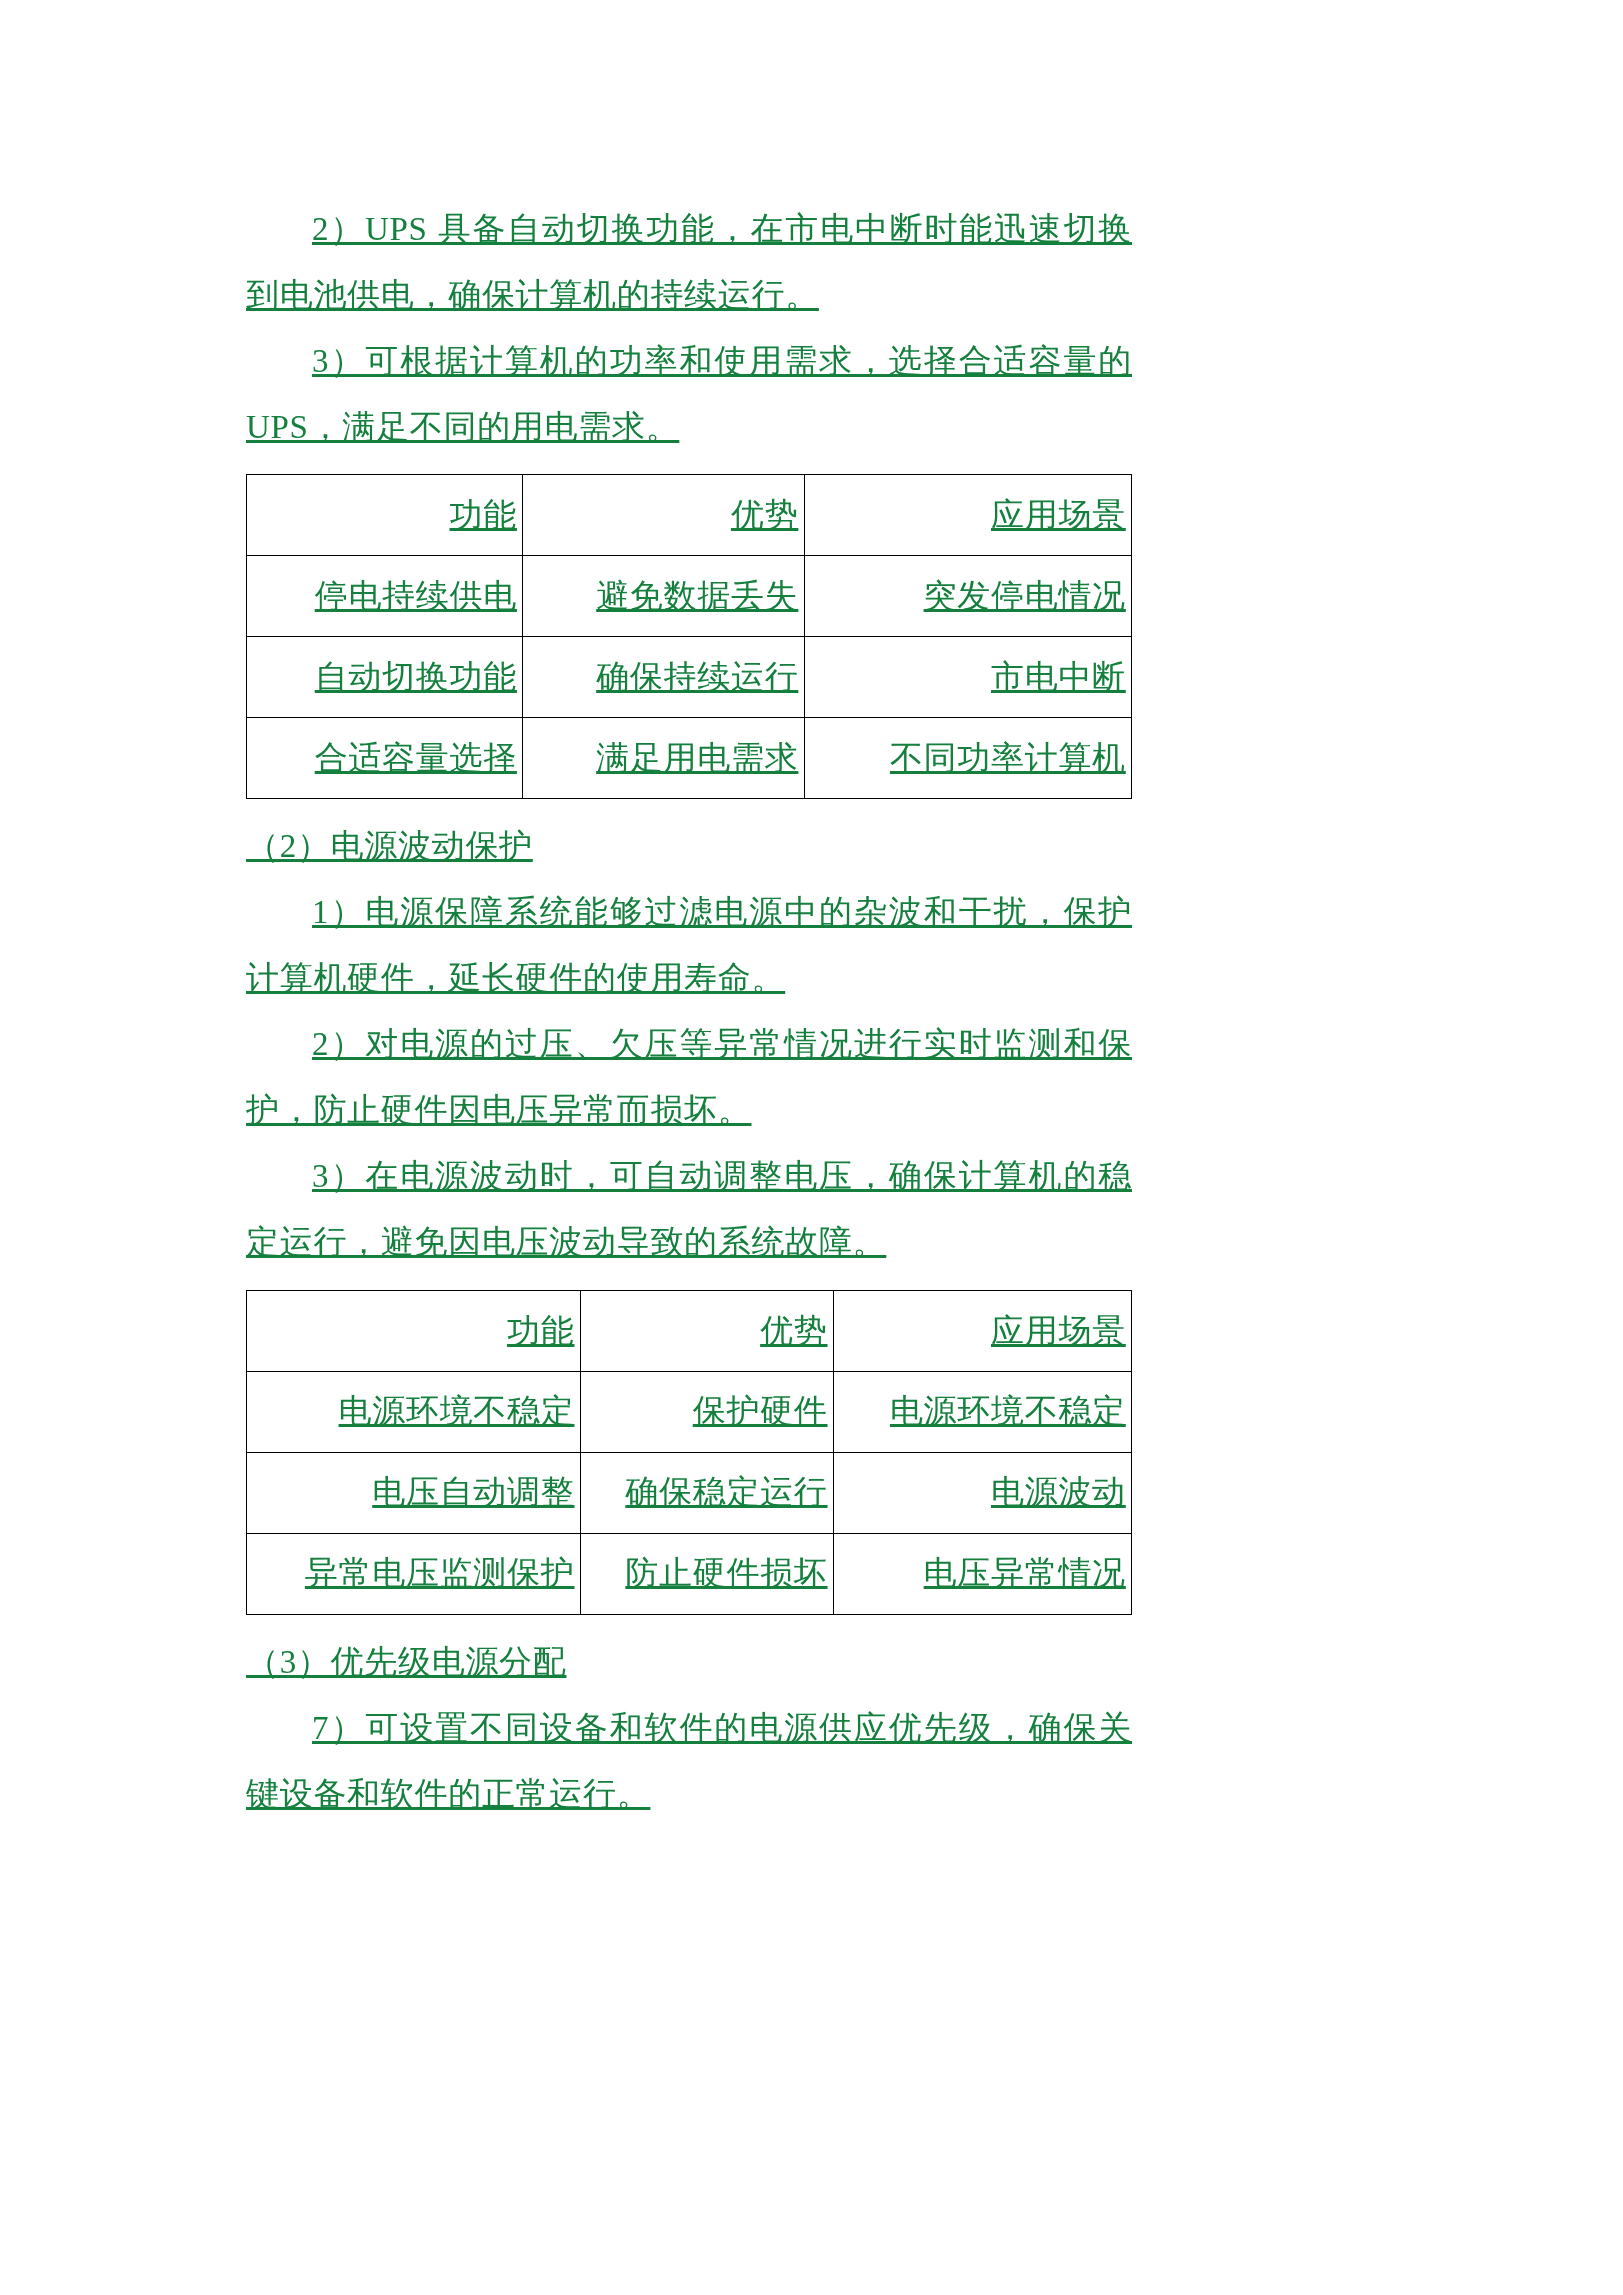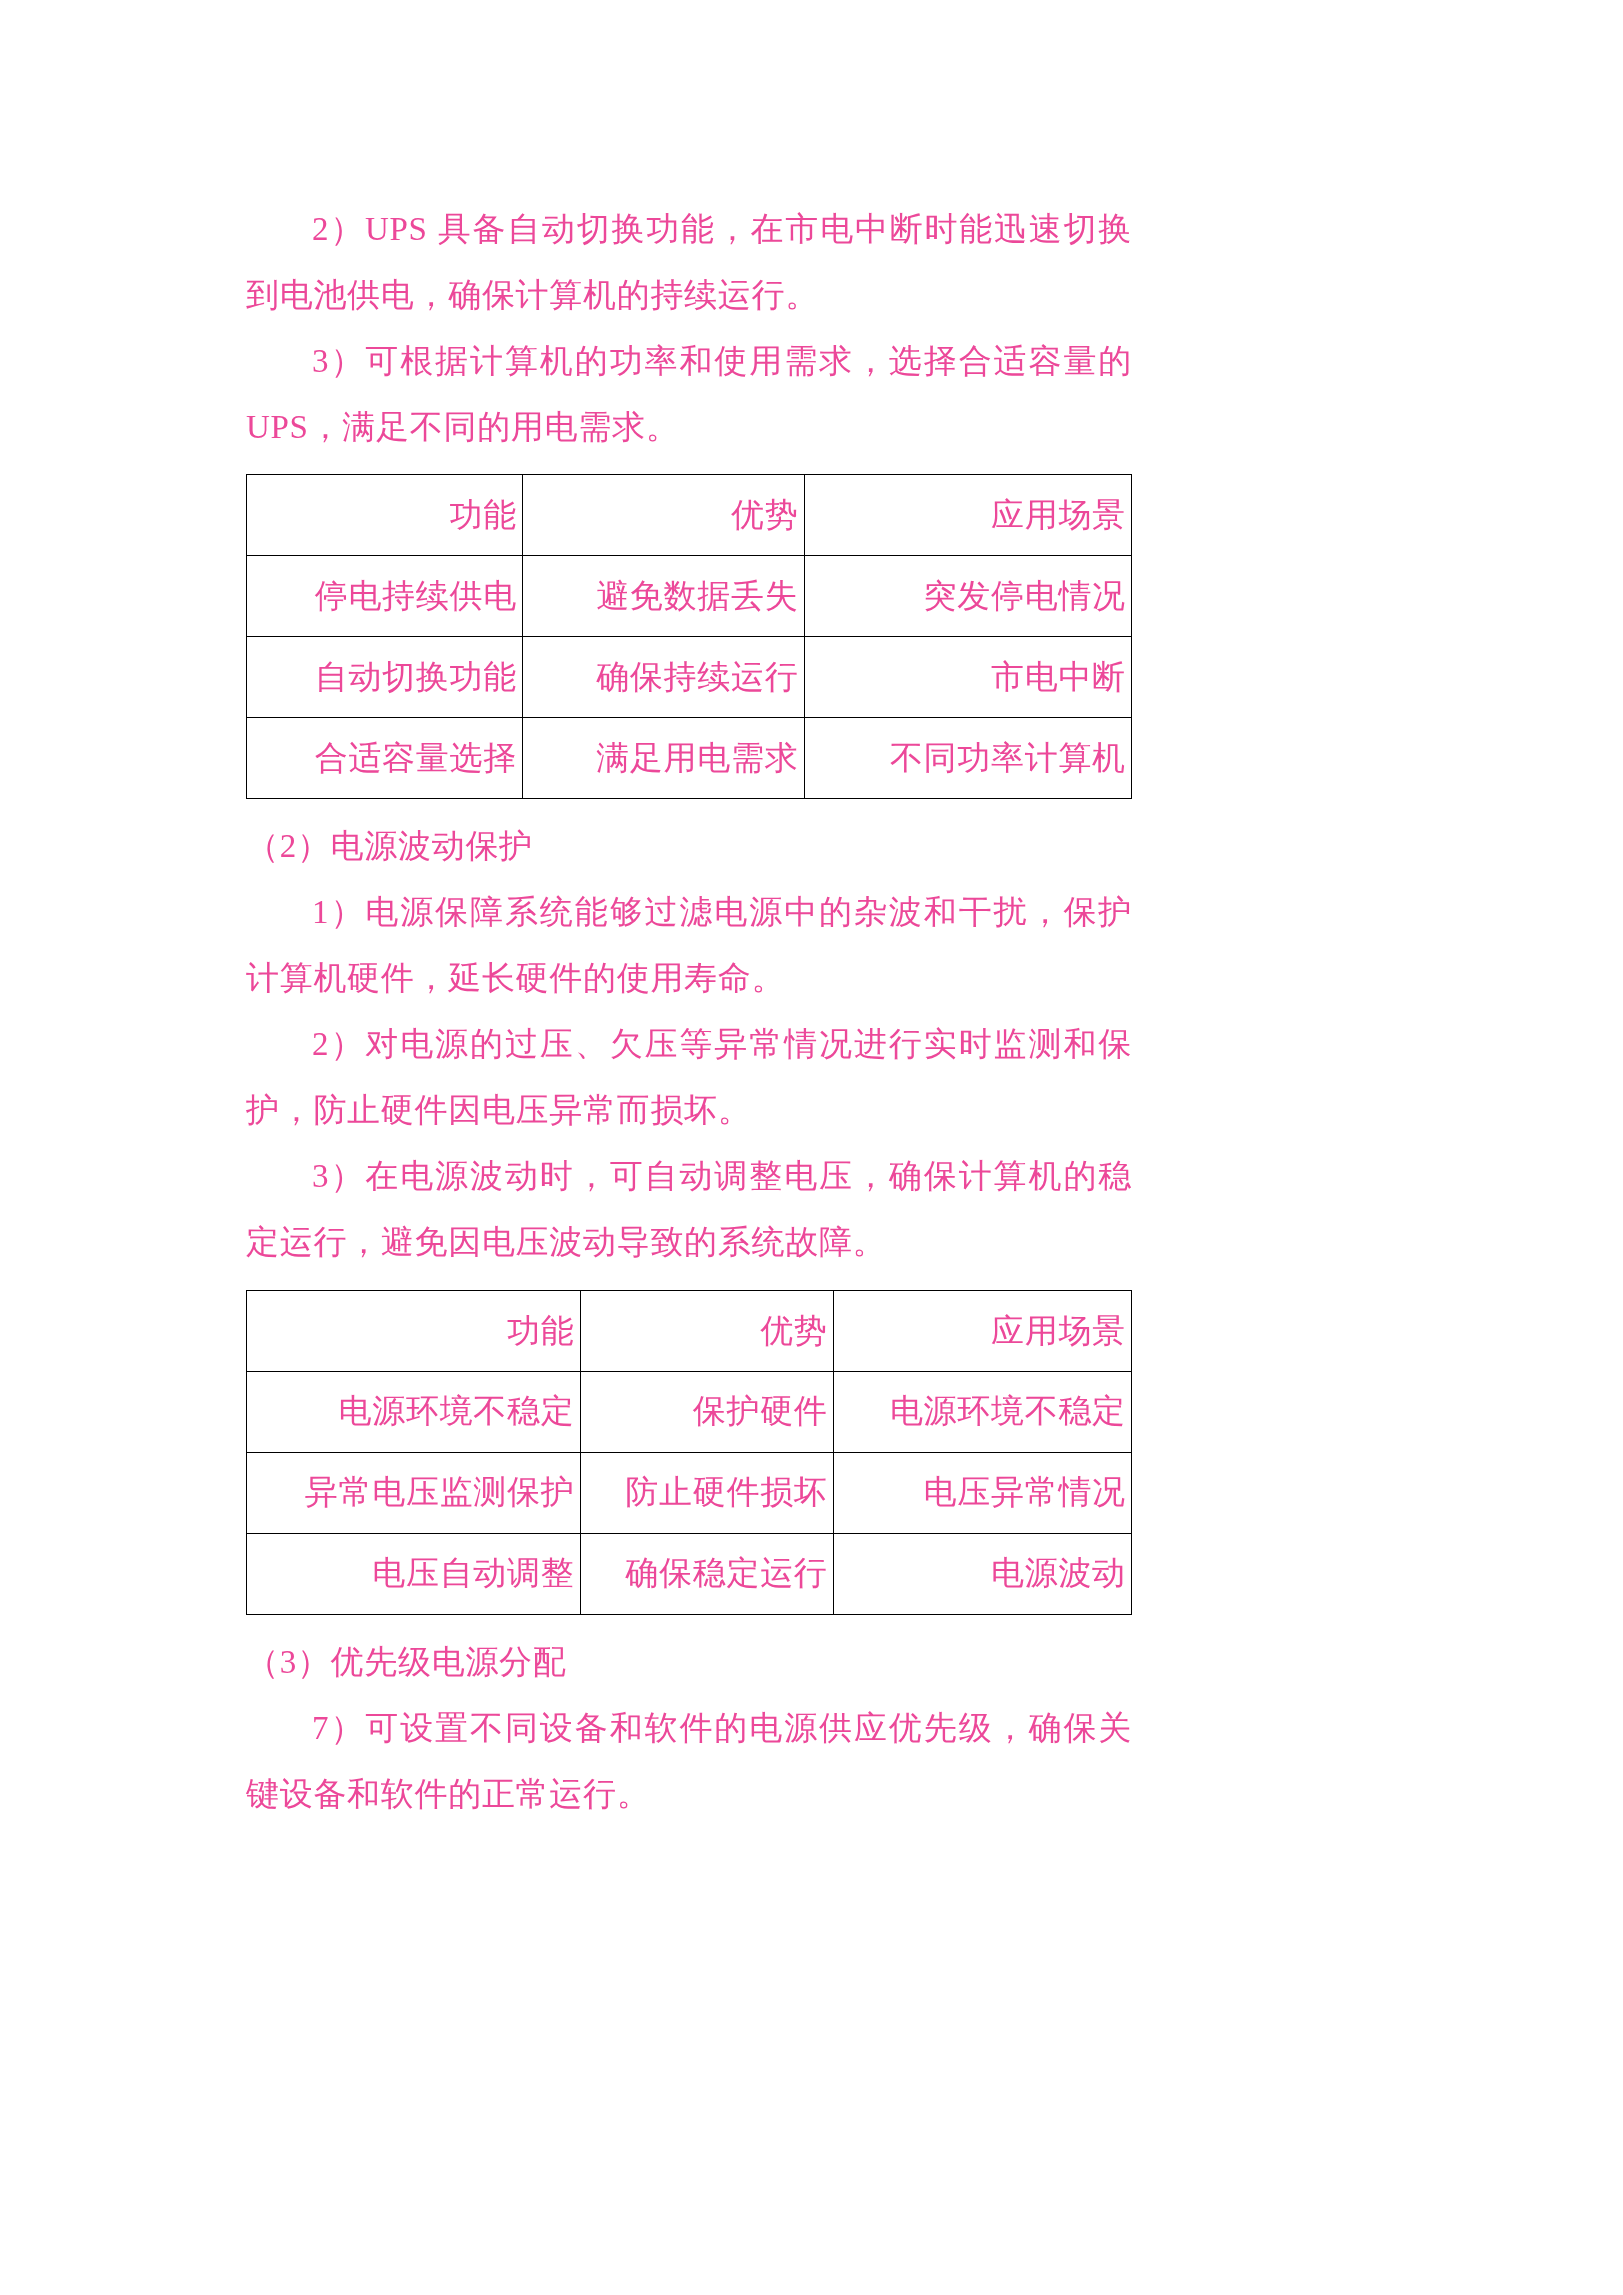--- a/index.html
+++ b/index.html
@@ -9,22 +9,23 @@
   }
   .page {
     position: relative;
     width: 1378px;
     height: 2295px;
     background: #ffffff;
     box-sizing: border-box;
     padding: 196px 246px 0 246px;
     font-family: "Liberation Serif", "DejaVu Serif", serif;
     font-size: 33px;
-    color: #ec4899;
+    color: #15803d;
     overflow: hidden;
+    text-decoration: underline;
   }
   .para {
     margin: 0;
     line-height: 2.0;
     text-align: justify;
     letter-spacing: 0.7px;
   }
   .para.indent {
     text-indent: 2em;
   }
@@ -116,28 +117,28 @@
         <th>功能</th>
         <th>优势</th>
         <th>应用场景</th>
       </tr>
       <tr>
         <td>电源环境不稳定</td>
         <td>保护硬件</td>
         <td>电源环境不稳定</td>
       </tr>
       <tr>
+        <td>电压自动调整</td>
+        <td>确保稳定运行</td>
+        <td>电源波动</td>
+      </tr>
+      <tr>
         <td>异常电压监测保护</td>
         <td>防止硬件损坏</td>
         <td>电压异常情况</td>
-      </tr>
-      <tr>
-        <td>电压自动调整</td>
-        <td>确保稳定运行</td>
-        <td>电源波动</td>
       </tr>
     </tbody>
   </table>
 
   <p class="para section-heading">（3）优先级电源分配</p>
 
   <p class="para indent">7）可设置不同设备和软件的电源供应优先级，确保关键设备和软件的正常运行。</p>
 
 </div>
 

